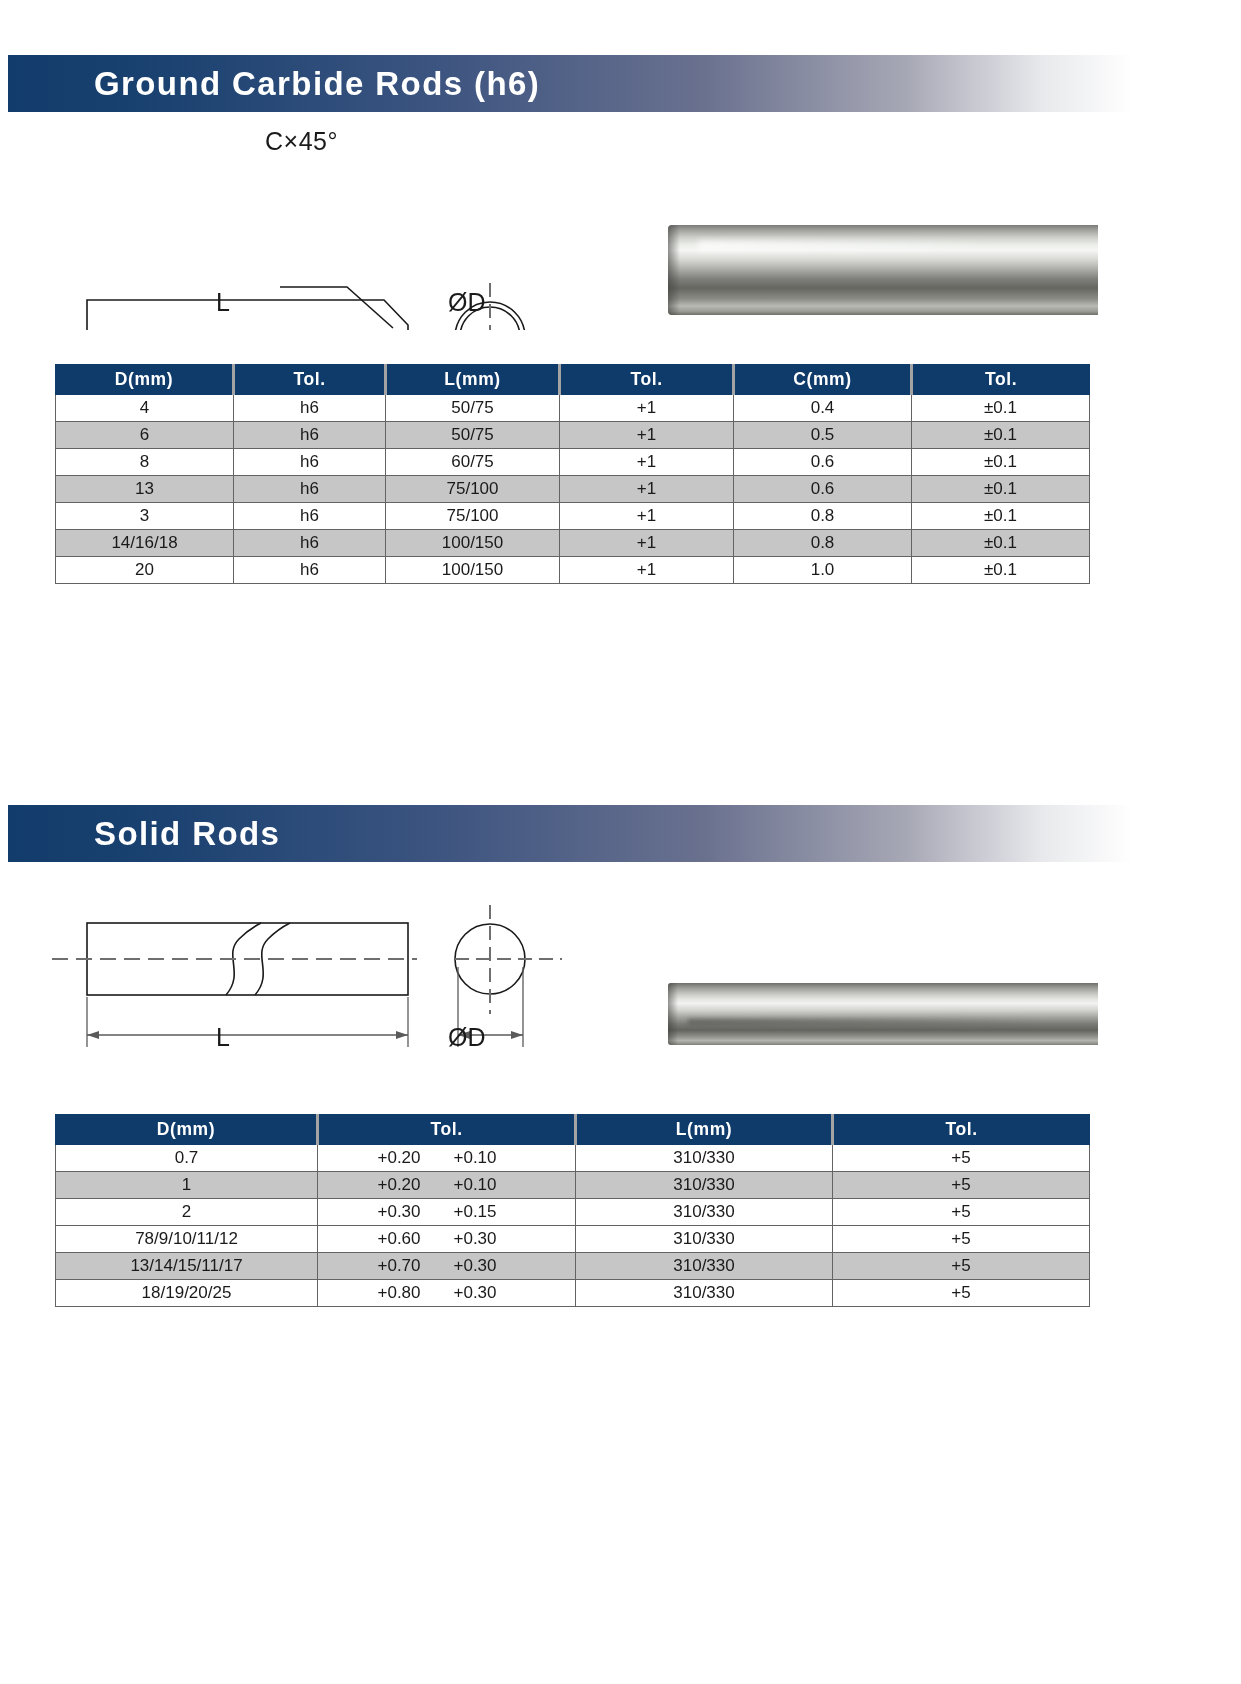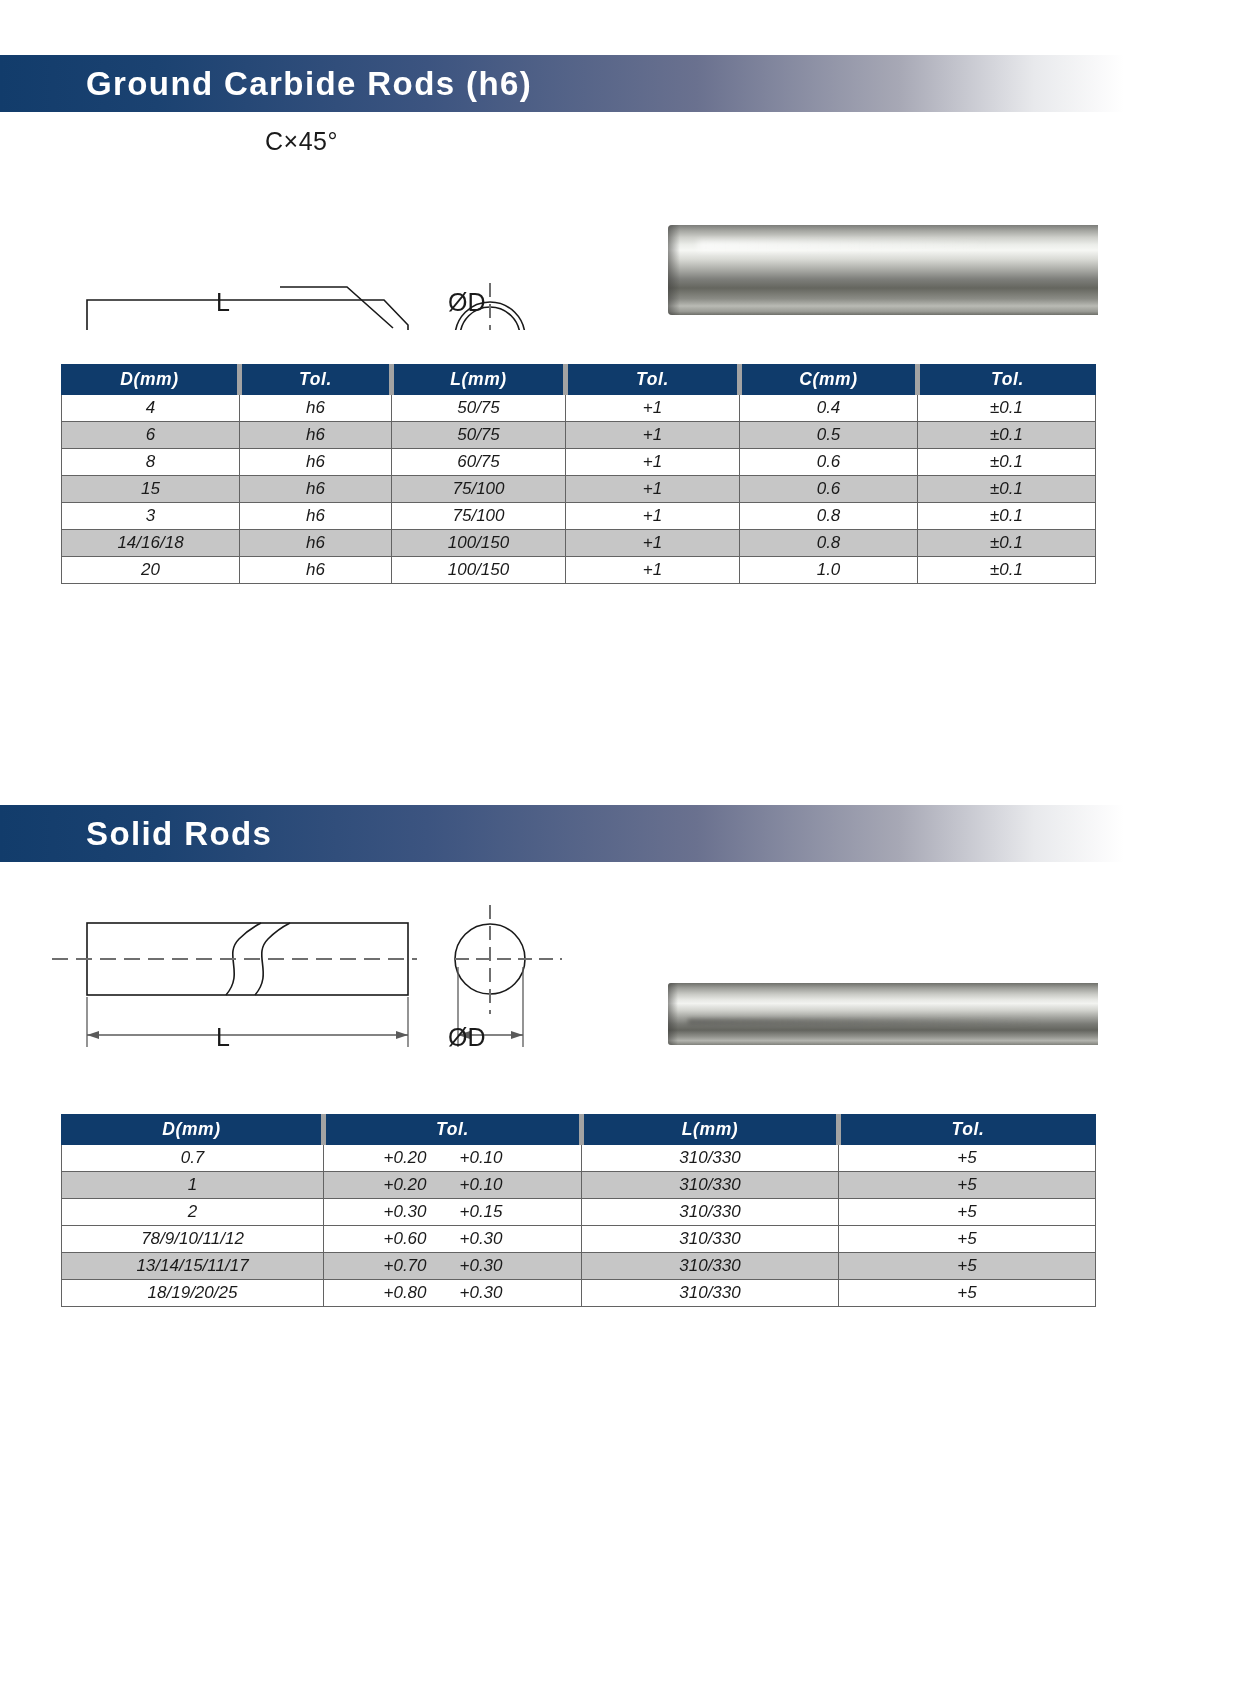--- a/index.html
+++ b/index.html
@@ -12,21 +12,21 @@
     height: 1684px;
     position: relative;
     font-family: "Liberation Sans", sans-serif;
     color: #1a1a1a;
     overflow: hidden;
   }
 
   
   .banner {
     position: absolute;
-    left: 0;
+    left: 8px;
     width: 1124px;
     height: 57px;
     background: linear-gradient(to right,
         #123c6b 0%,
         #1b4271 14%,
         #3c5480 38%,
         #6a718f 62%,
         #a7a8b5 80%,
         #e8e9ec 92%,
         #ffffff 100%);
@@ -130,43 +130,42 @@
     position: absolute;
     left: 20px; top: 58%;
     width: 82%; height: 9%;
     background: linear-gradient(to right, rgba(90,90,86,.7), rgba(120,120,116,0));
     filter: blur(2px);
   }
 
   
   .spec-table {
     position: absolute;
-    left: 61px;
+    left: 55px;
     width: 1034px;
     border-collapse: collapse;
     font-size: 17px;
     table-layout: fixed;
-    font-style: italic;
   }
   #table-1 { top: 364px; }
   #table-2 { top: 1114px; }
 
   .spec-table th {
     background: #0f3b6b;
     color: #ffffff;
     font-size: 17.5px;
     font-weight: bold;
     letter-spacing: .6px;
     height: 29px;
     padding: 0;
     border: 1px solid #0f3b6b;
     text-align: center;
     vertical-align: middle;
   }
-  .spec-table th + th { border-left: 5px solid #a3a3a3; }
+  .spec-table th + th { border-left: 3px solid #a3a3a3; }
 
   .spec-table td {
     height: 26px;
     padding: 0 4px;
     border: 1px solid #636363;
     text-align: center;
     vertical-align: middle;
     color: #1a1a1a;
     font-size: 17px;
     white-space: nowrap;
@@ -270,21 +269,21 @@
     </tr>
     <tr>
       <td>8</td>
       <td>h6</td>
       <td>60/75</td>
       <td>+1</td>
       <td>0.6</td>
       <td>±0.1</td>
     </tr>
     <tr class="alt">
-      <td>15</td>
+      <td>13</td>
       <td>h6</td>
       <td>75/100</td>
       <td>+1</td>
       <td>0.6</td>
       <td>±0.1</td>
     </tr>
     <tr>
       <td>3</td>
       <td>h6</td>
       <td>75/100</td>

